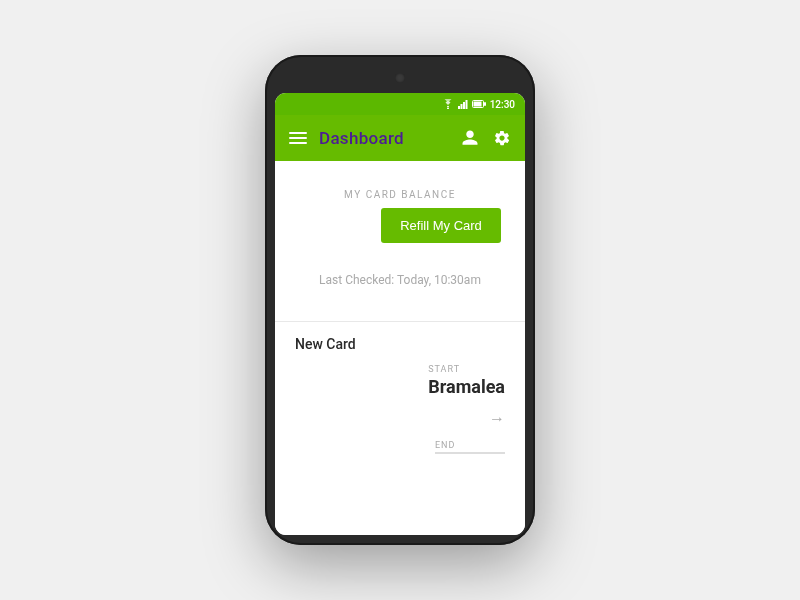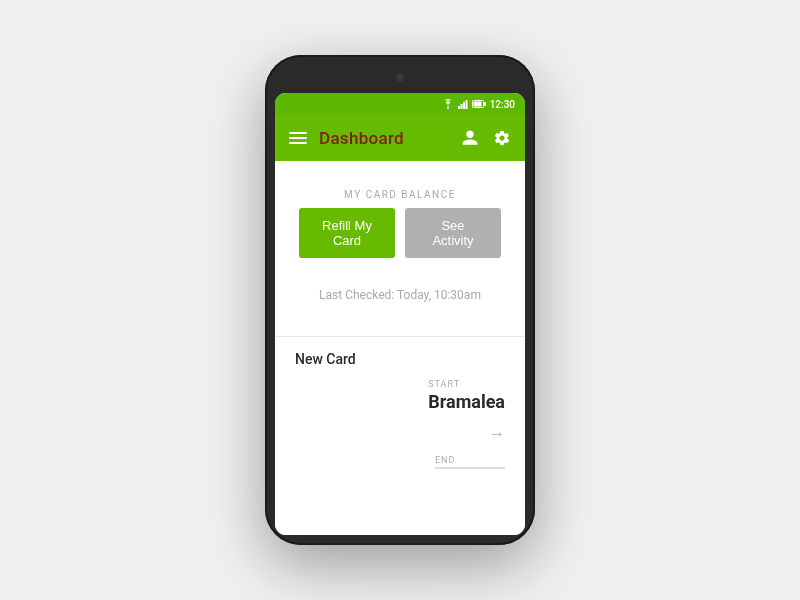--- a/index.html
+++ b/index.html
@@ -97,21 +97,21 @@
     }
 
     .hamburger-line {
       width: 18px;
       height: 2px;
       background: white;
       border-radius: 1px;
     }
 
     .app-bar-title {
-      color: #7f1d1d;
+      color: #4c1d95;
       font-size: 17px;
       font-weight: 500;
       flex: 1;
       letter-spacing: 0.3px;
     }
 
     .app-bar-actions {
       display: flex;
       gap: 14px;
       align-items: center;
@@ -297,21 +297,20 @@
         </svg>
       </div>
     </div>
 
     <div class="screen-content">
 
       <div class="balance-section">
         <span class="balance-label">MY CARD BALANCE</span>
         <div class="action-buttons">
           <button class="btn-refill">Refill My Card</button>
-          <button class="btn-activity">See Activity</button>
         </div>
         <span class="last-checked">Last Checked: Today, 10:30am</span>
       </div>
 
       <div class="divider"></div>
 
       <div class="route-section">
         <div class="route-title">New Card</div>
         <div class="route-row">
           <div class="route-col">

